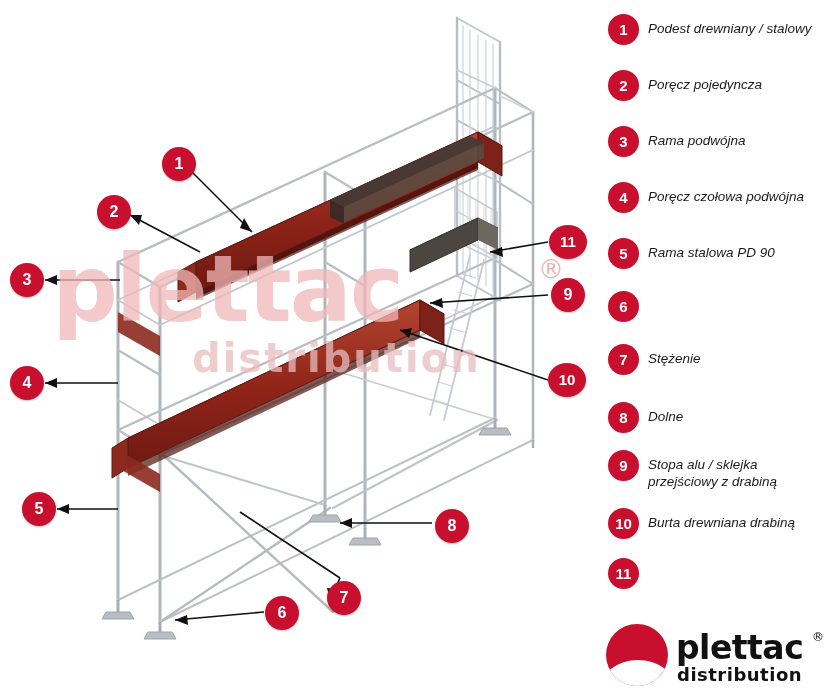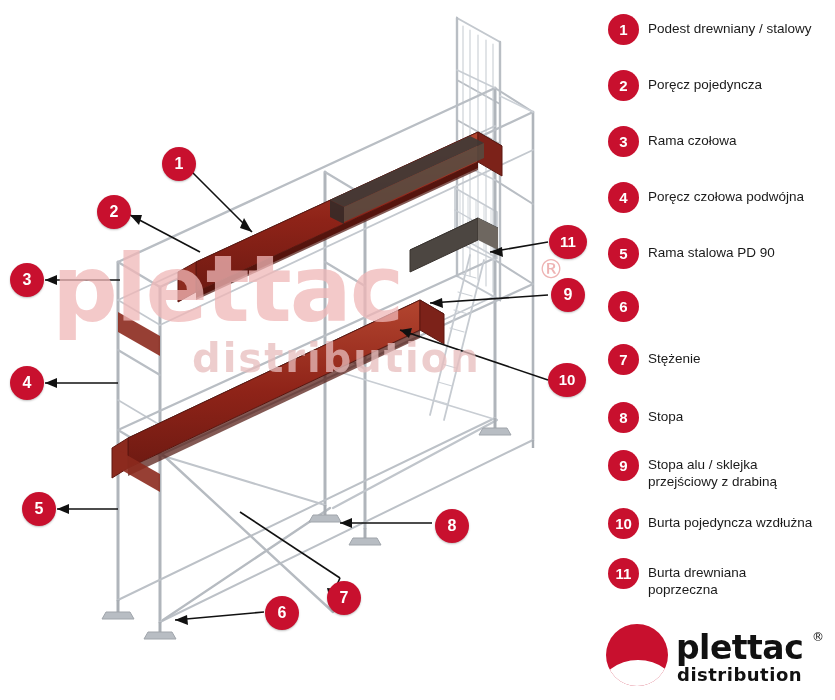--- a/index.html
+++ b/index.html
@@ -126,20 +126,21 @@
     line-height: 31px;
     text-align: center;
     margin-right: 9px;
   }
   .legend-label {
     font-size: 13.5px;
     color: #1a1a1a;
     line-height: 17px;
     padding-top: 6px;
     white-space: pre-line;
+    font-style: italic;
   }
 
   
   .logo {
     position: absolute;
     left: 606px;
     top: 624px;
     width: 225px;
     height: 62px;
   }
@@ -405,21 +406,21 @@
       <div class="legend-label">Podest drewniany / stalowy</div>
     </div>
 
     <div class="legend-item" style="top:70px;">
       <div class="legend-badge">2</div>
       <div class="legend-label">Poręcz pojedyncza</div>
     </div>
 
     <div class="legend-item" style="top:126px;">
       <div class="legend-badge">3</div>
-      <div class="legend-label">Rama czołowa</div>
+      <div class="legend-label">Rama podwójna</div>
     </div>
 
     <div class="legend-item" style="top:182px;">
       <div class="legend-badge">4</div>
       <div class="legend-label">Poręcz czołowa podwójna</div>
     </div>
 
     <div class="legend-item" style="top:238px;">
       <div class="legend-badge">5</div>
       <div class="legend-label">Rama stalowa PD 90</div>
@@ -429,38 +430,36 @@
       <div class="legend-badge">6</div>
     </div>
 
     <div class="legend-item" style="top:344px;">
       <div class="legend-badge">7</div>
       <div class="legend-label">Stężenie</div>
     </div>
 
     <div class="legend-item" style="top:402px;">
       <div class="legend-badge">8</div>
-      <div class="legend-label"> Stopa</div>
+      <div class="legend-label"> Dolne</div>
     </div>
 
     <div class="legend-item" style="top:450px;">
       <div class="legend-badge">9</div>
       <div class="legend-label">Stopa alu / sklejka
 przejściowy z drabiną</div>
     </div>
 
     <div class="legend-item" style="top:508px;">
       <div class="legend-badge">10</div>
-      <div class="legend-label"> Burta pojedyncza wzdłużna</div>
+      <div class="legend-label"> Burta drewniana drabiną</div>
     </div>
 
     <div class="legend-item" style="top:558px;">
       <div class="legend-badge">11</div>
-      <div class="legend-label">Burta drewniana
-poprzeczna</div>
     </div>
   </div>
 
   <div class="logo">
     <div class="logo-mark">
       <div class="wave"></div>
     </div>
     <div class="logo-word">plettac</div>
     <div class="logo-reg">®</div>
     <div class="logo-sub">distribution</div>

